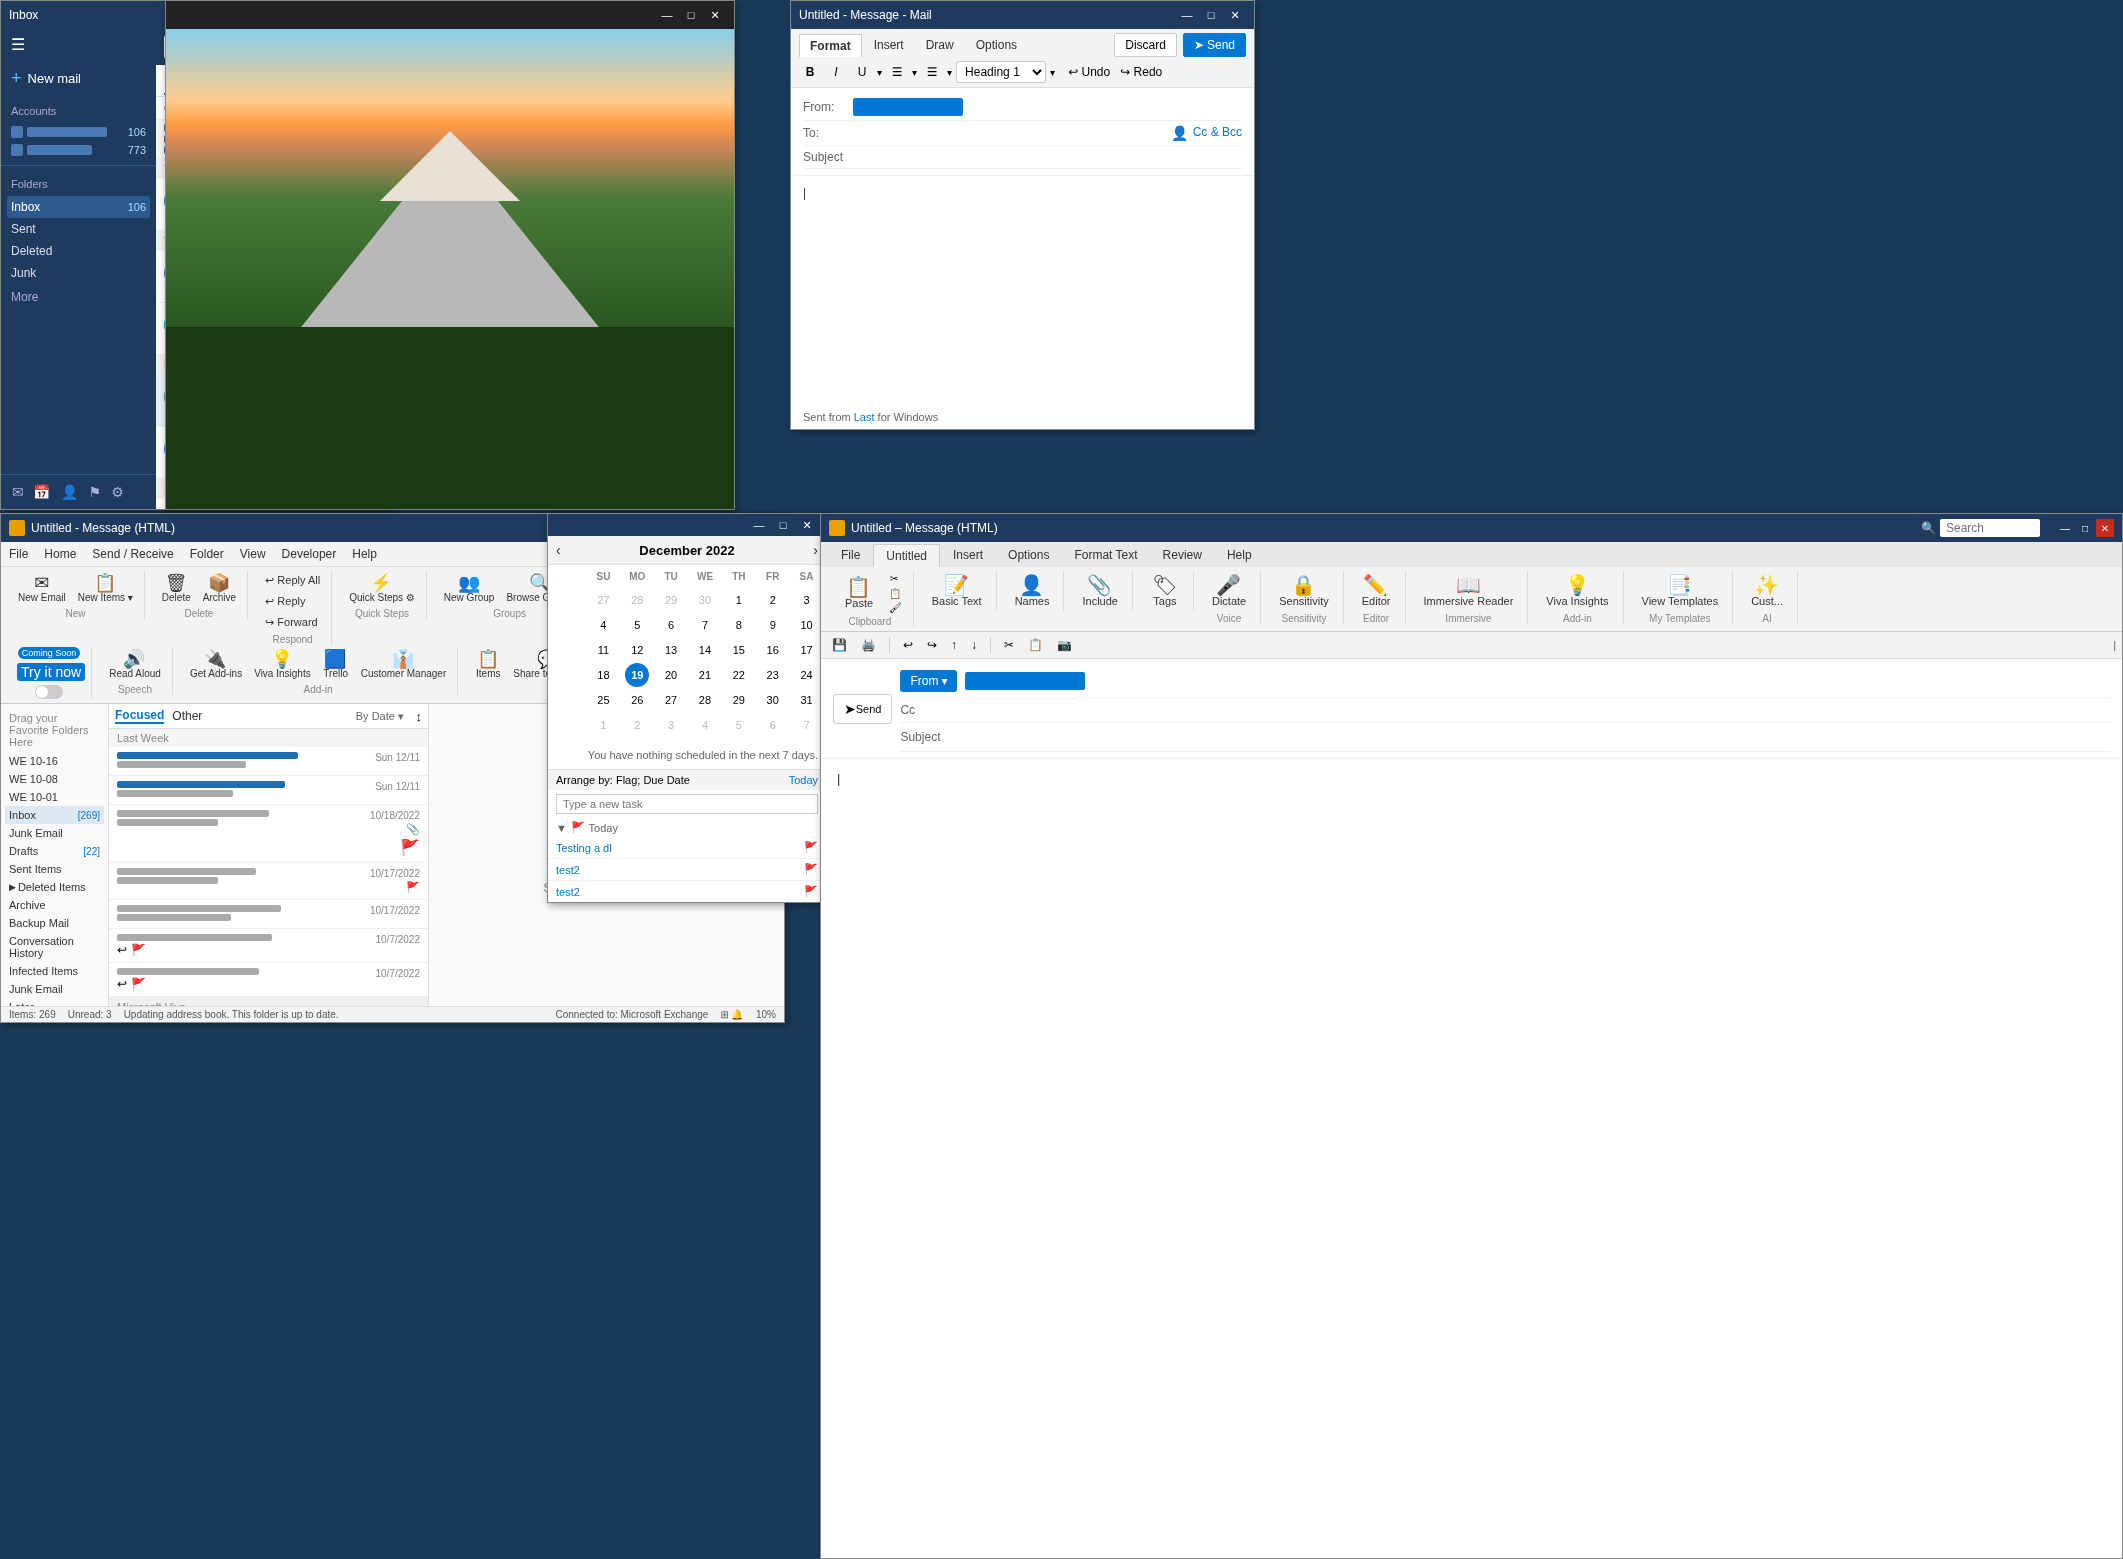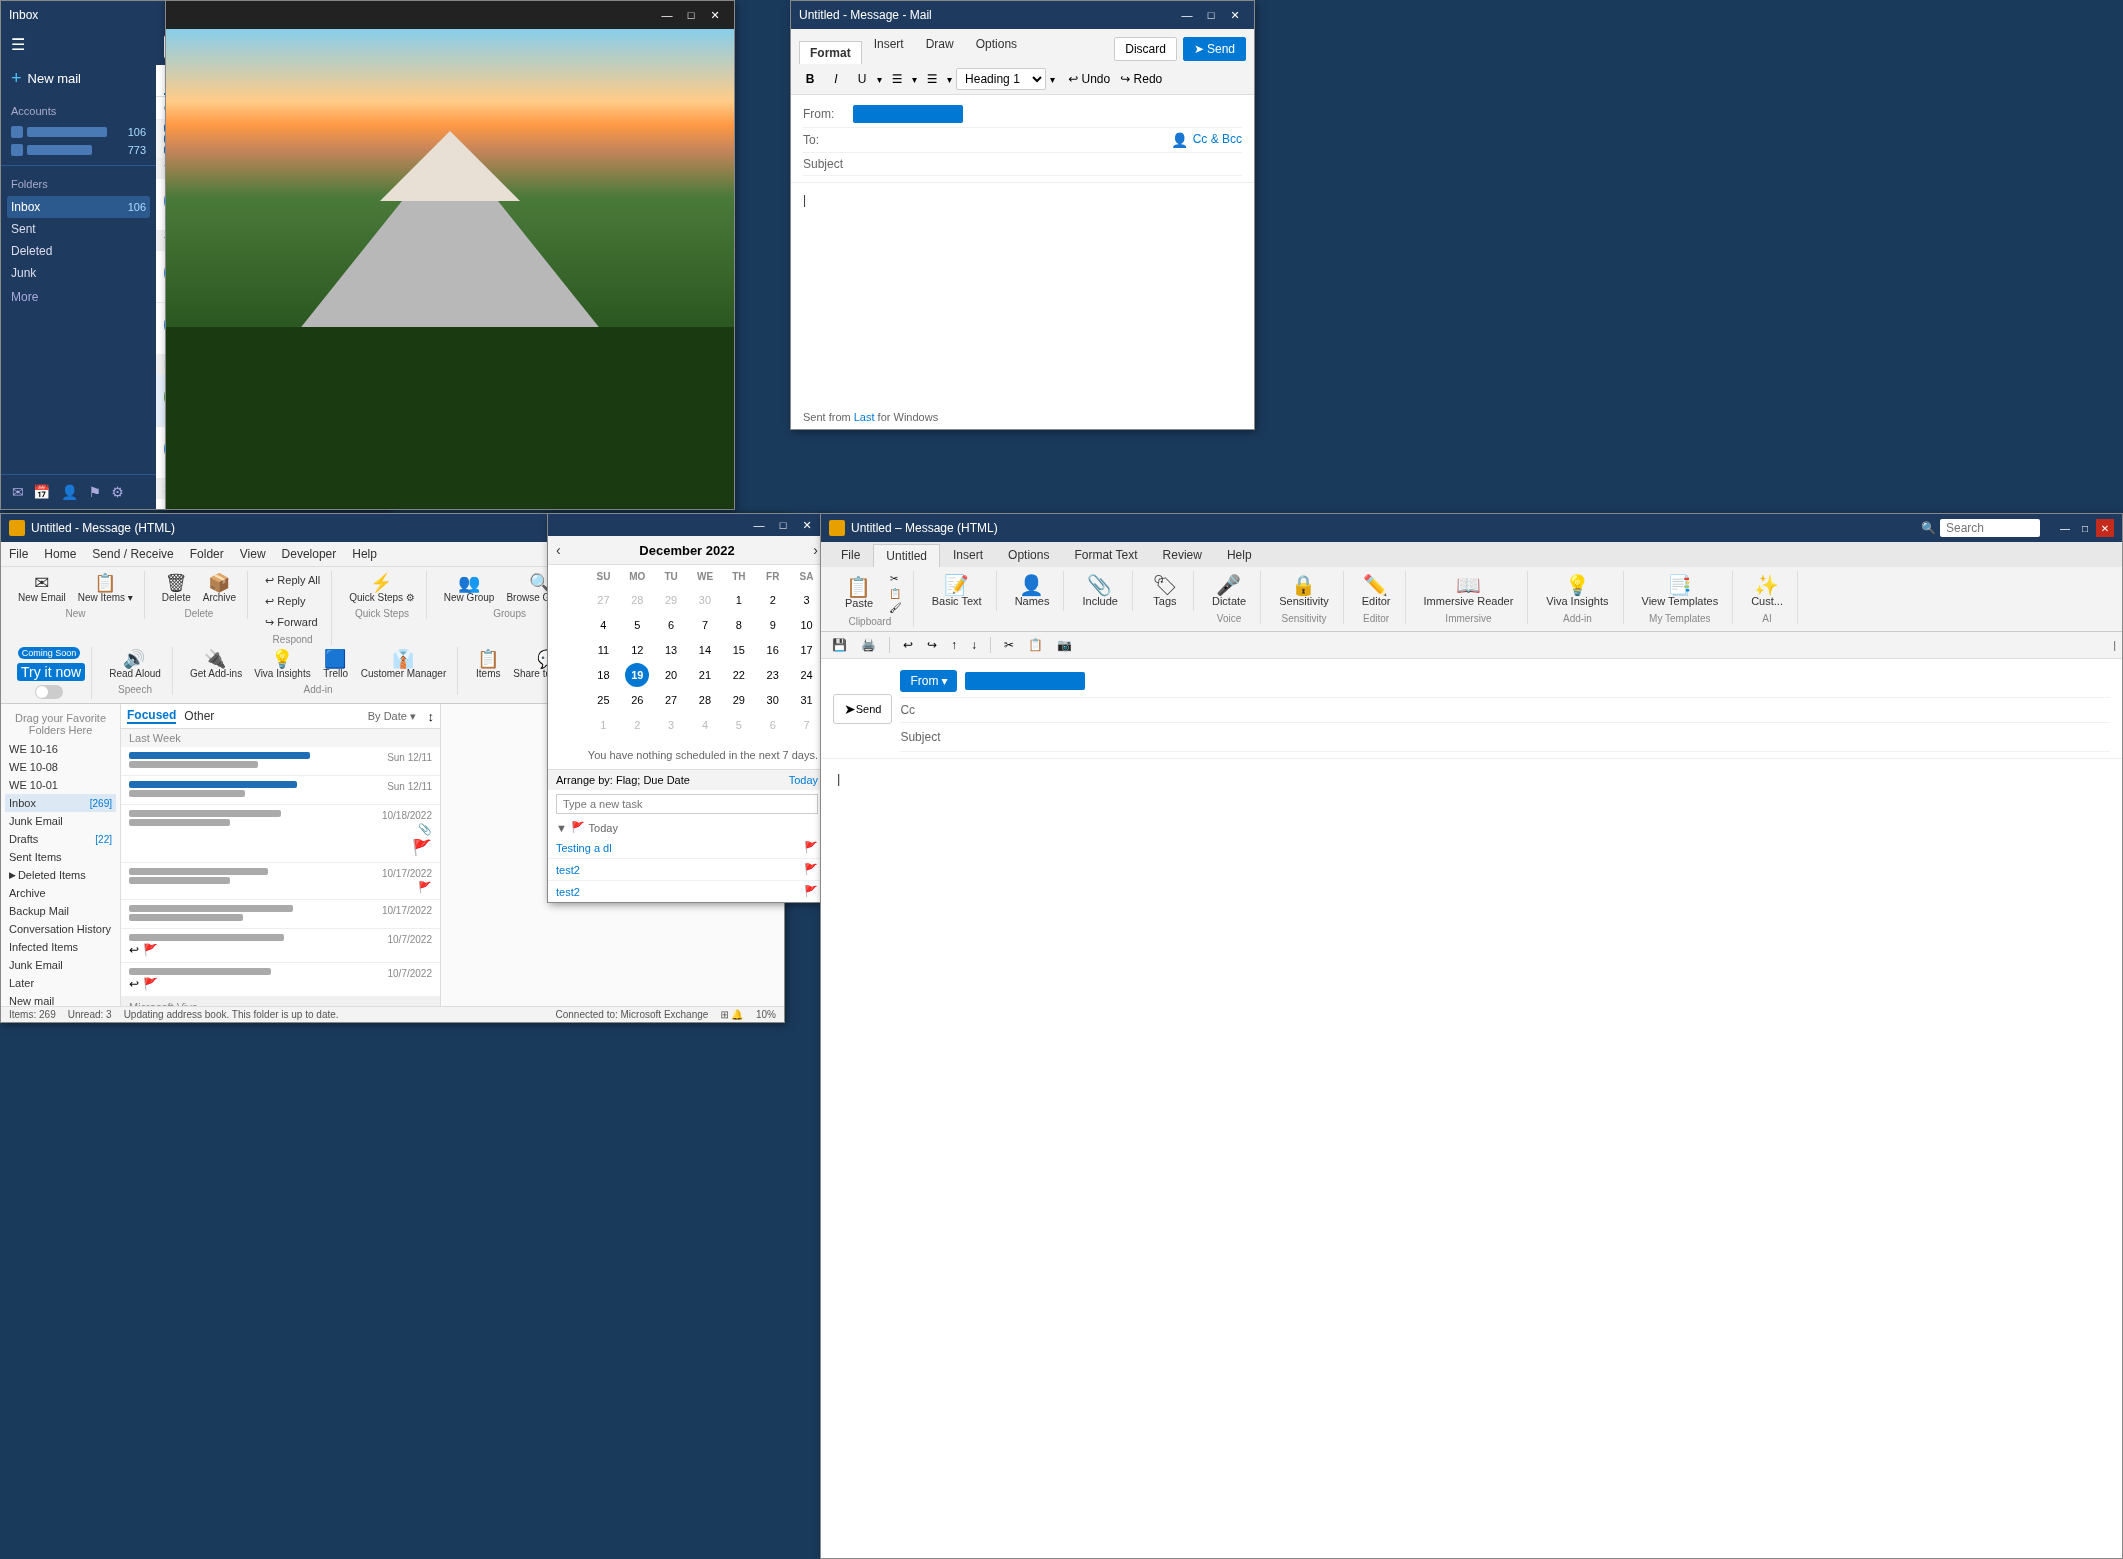--- a/index.html
+++ b/index.html
@@ -135,21 +135,21 @@
     }
 
     
     #win-new-email {
       left: 790px; top: 0; width: 465px; height: 430px;
     }
     #win-new-email .titlebar { background: #1e3a5f; }
     .email-toolbar { background: #f3f3f3; border-bottom: 1px solid #ddd; padding: 4px 8px; }
     .email-tabs { display: flex; gap: 2px; padding-bottom: 4px; border-bottom: 1px solid #ddd; margin-bottom: 4px; }
     .email-tab { padding: 4px 10px; font-size: 12px; cursor: pointer; color: #333; }
-    .email-tab.active { background: #fff; border: 1px solid #ccc; border-bottom: none; font-weight: 600; margin-top: 8px; }
+    .email-tab.active { background: #fff; border: 1px solid #ccc; border-bottom: none; font-weight: 600; }
     .email-format-row { display: flex; align-items: center; gap: 4px; flex-wrap: wrap; }
     .fmt-btn {
       min-width: 22px; height: 22px; border: 1px solid transparent; background: transparent;
       cursor: pointer; font-size: 12px; display: flex; align-items: center; justify-content: center;
       border-radius: 2px; padding: 0 3px;
     }
     .fmt-btn.bold { font-weight: bold; }
     .fmt-btn.italic { font-style: italic; }
     .heading-select {
       height: 22px; font-size: 12px; border: 1px solid #ccc; border-radius: 2px; padding: 0 4px;
@@ -197,21 +197,21 @@
     .coming-soon-badge {
       background: #0078d4; color: #fff; font-size: 9px; padding: 1px 4px; border-radius: 8px;
     }
     .try-now-badge {
       background: #0078d4; color: #fff; font-size: 14px; padding: 1px 4px; border-radius: 3px; margin-left: 4px;
     }
     .toggle-off { display: inline-block; width: 28px; height: 14px; background: #ccc; border-radius: 7px; position: relative; }
     .toggle-dot { width: 12px; height: 12px; background: #fff; border-radius: 50%; position: absolute; top: 1px; left: 1px; }
 
     .outlook-body { display: flex; flex: 1; overflow: hidden; }
-    .ol-sidebar { width: 120px; background: #f9f9f9; border-right: 1px solid #ddd; padding: 4px; flex-shrink: 0; overflow-y: auto; text-align: center; }
+    .ol-sidebar { width: 108px; background: #f9f9f9; border-right: 1px solid #ddd; padding: 4px; flex-shrink: 0; overflow-y: auto; }
     .ol-sidebar-header { font-size: 11px; color: #888; padding: 4px 4px; }
     .ol-folder { font-size: 11px; color: #333; padding: 3px 4px; cursor: pointer; display: flex; align-items: center; }
     .ol-folder.selected { background: #dde8f5; }
     .ol-folder-count { margin-left: auto; font-size: 10px; color: #0078d4; }
     .ol-folder-arrow { margin-right: 2px; font-size: 9px; }
     .ol-msg-list { width: 320px; border-right: 1px solid #ddd; display: flex; flex-direction: column; flex-shrink: 0; overflow: hidden; }
     .ol-msg-tabs { display: flex; padding: 4px 6px; gap: 8px; align-items: center; border-bottom: 1px solid #ddd; background: #fff; }
     .ol-msg-tab { font-size: 12px; color: #333; cursor: pointer; }
     .ol-msg-tab.active { color: #0078d4; font-weight: 600; border-bottom: 2px solid #0078d4; }
     .ol-msg-sort { margin-left: auto; font-size: 11px; color: #666; }

